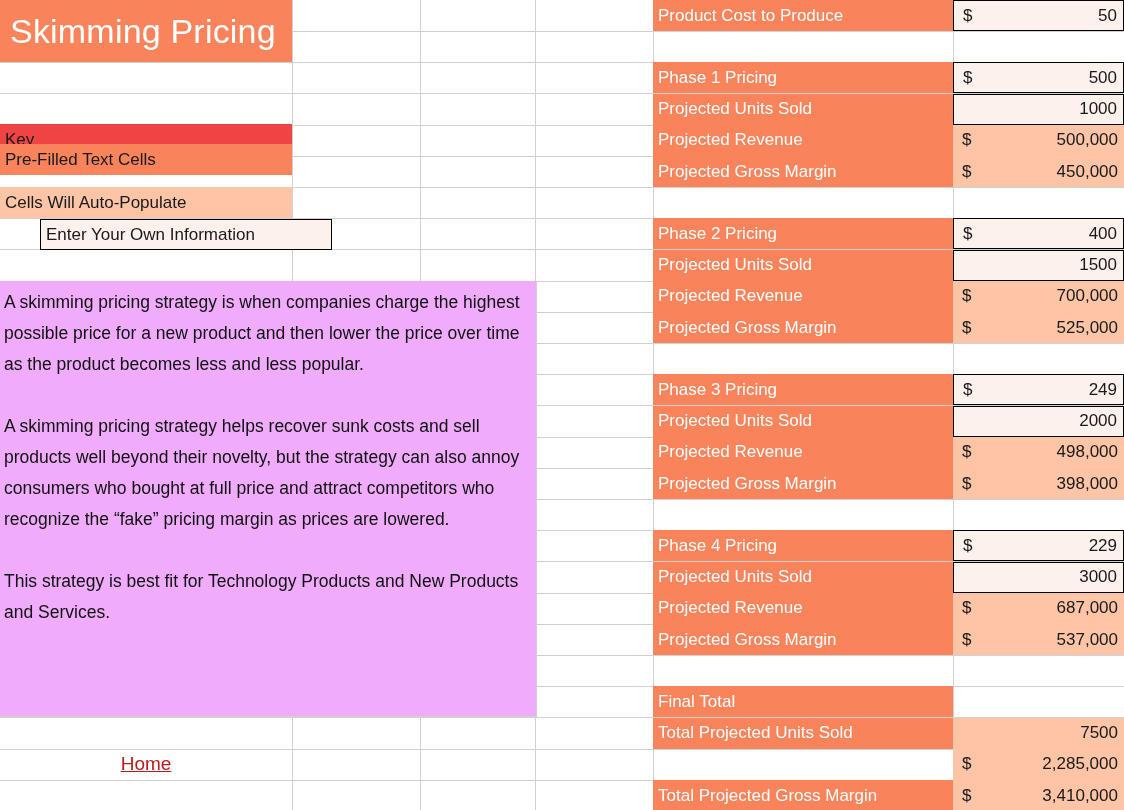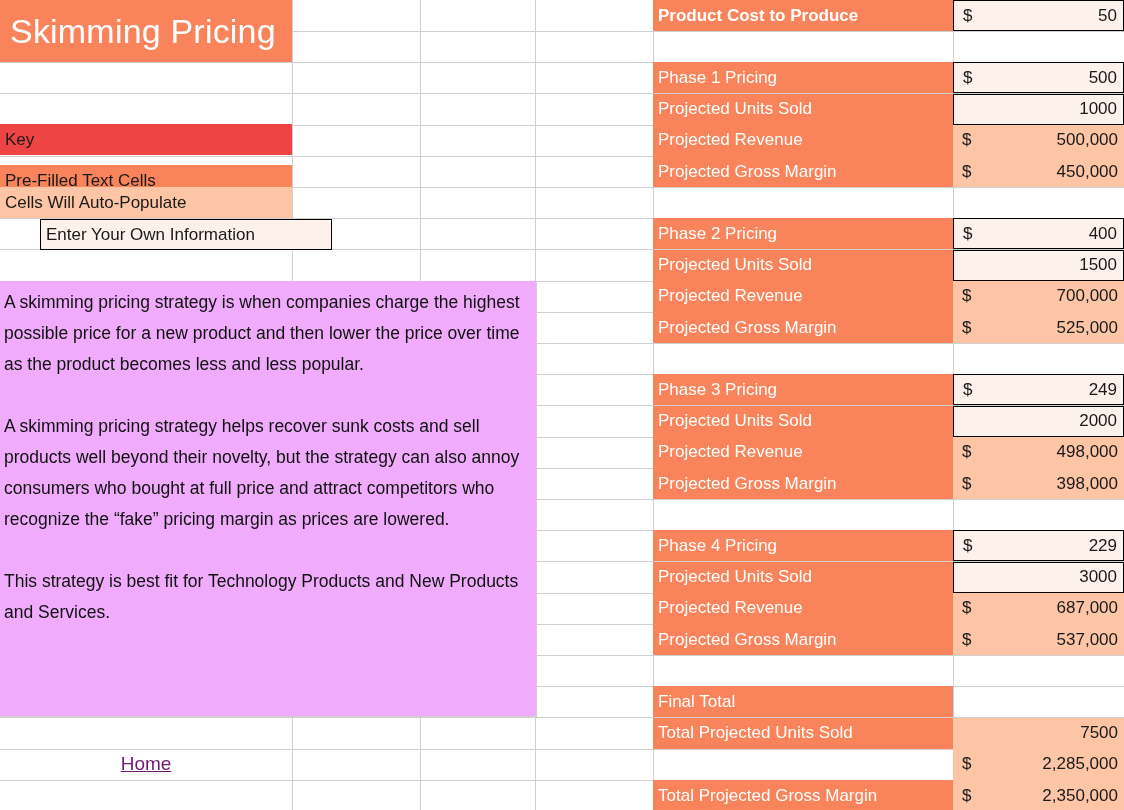--- a/index.html
+++ b/index.html
@@ -111,21 +111,21 @@
     left: 0;
     top: 748px;
     width: 292px;
     height: 31px;
     display: flex;
     align-items: center;
     justify-content: center;
   }
   #home-link {
     font-size: 19px;
-    color: #701a75;
+    color: #b91c1c;
     text-decoration: underline;
     cursor: pointer;
   }
 
   
   .lbl {
     left: 653px;
     width: 300px;
     height: 31px;
     font-size: 17px;
@@ -183,36 +183,36 @@
       <div class="gridline-h" style="top: 717px;"></div>
       <div class="gridline-h" style="top: 749px;"></div>
       <div class="gridline-h" style="top: 780px;"></div>
     </div>
 
   <div id="title-banner">
     <span id="title-text">Skimming Pricing</span>
   </div>
 
   <div class="cell key-row pad-l fill-white" style="top:124px;">Key</div>
-  <div class="cell key-row pad-l fill-key-pre" style="top:165px;">Pre-Filled Text Cells</div>
+  <div class="cell key-row pad-l fill-key-pre" style="top:144px;">Pre-Filled Text Cells</div>
   <div class="cell key-row pad-l fill-auto" style="top:187px;">Cells Will Auto-Populate</div>
   <div class="cell key-row pad-l fill-input" style="top:219px;margin-left:40px;">Enter Your Own Information</div>
 
   <div id="narrative">
     <p>A skimming pricing strategy is when companies charge the highest possible price for a new product and then lower the price over time as the product becomes less and less popular.</p>
     <p>A skimming pricing strategy helps recover sunk costs and sell products well beyond their novelty, but the strategy can also annoy consumers who bought at full price and attract competitors who recognize the “fake” pricing margin as prices are lowered.</p>
     <p>This strategy is best fit for Technology Products and New Products and Services.</p>
   </div>
 
   <div id="home-cell">
     <span id="home-link">Home</span>
   </div>
 
   <div id="table-layer">
-      <div class="cell lbl pad-l fill-header" style="top: 0px; font-weight: bold;">Product Cost to Produce</div>
+      <div class="cell lbl pad-l fill-header" style="top: 0px;">Product Cost to Produce</div>
       <div class="cell val fill-input" style="top: 0px; position: absolute;">
         <span class="dollar">$</span>
         <span class="num">50</span>
       </div>
       <div class="cell lbl pad-l fill-header" style="top: 62.4px;">Phase 1 Pricing</div>
       <div class="cell val fill-input" style="top: 62.4px; position: absolute;">
         <span class="dollar">$</span>
         <span class="num">500</span>
       </div>
       <div class="cell lbl pad-l fill-header" style="top: 93.6px;">Projected Units Sold</div>
@@ -292,17 +292,17 @@
         <span class="num">7500</span>
       </div>
       <div class="cell lbl pad-l fill-header" style="top: 790px;">Total Projected Revenue</div>
       <div class="cell val fill-auto" style="top: 748.8px; position: absolute;">
         <span class="dollar">$</span>
         <span class="num">2,285,000</span>
       </div>
       <div class="cell lbl pad-l fill-header" style="top: 780px;">Total Projected Gross Margin</div>
       <div class="cell val fill-auto" style="top: 780px; position: absolute;">
         <span class="dollar">$</span>
-        <span class="num">2,350,000</span>
+        <span class="num">3,410,000</span>
       </div>
     </div>
 
 </div>
 
 </body></html>

